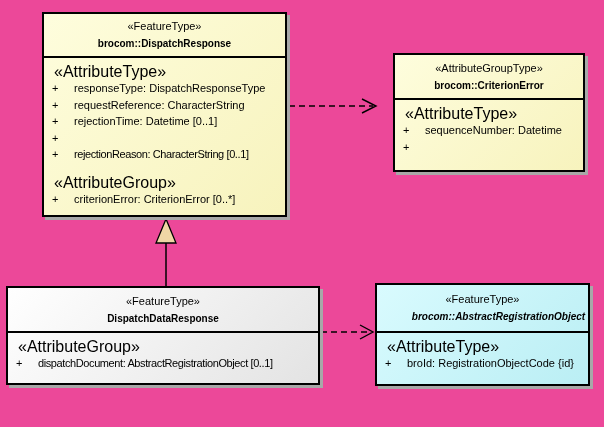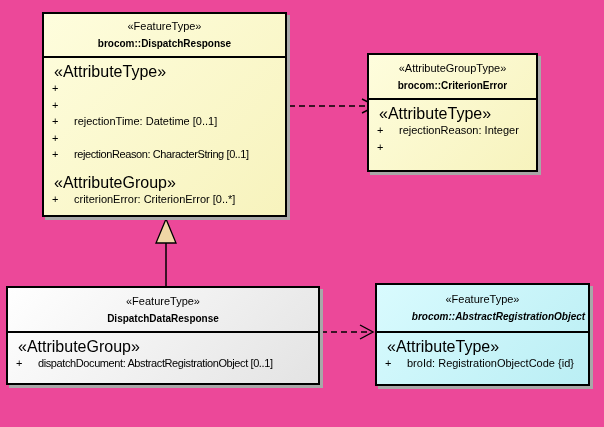--- a/index.html
+++ b/index.html
@@ -56,23 +56,25 @@
 
   <div class="cls fill-yellow" style="left:42px; top:12px; width:245px; height:205px;">
     <div class="hdr" style="height:44px;">
       <div class="stereo">«FeatureType»</div>
       <div class="cname">brocom::DispatchResponse</div>
     </div>
     <div class="body">
       <div class="sec-h">«AttributeType»</div>
       <div class="row">
         <span class="vis">+</span>
+        <span class="atext">responseType: DispatchResponseType</span>
       </div>
       <div class="row">
         <span class="vis">+</span>
+        <span class="atext">requestReference: CharacterString</span>
       </div>
       <div class="row">
         <span class="vis">+</span>
         <span class="atext">rejectionTime: Datetime [0..1]</span>
       </div>
       <div class="row">
         <span class="vis">+</span>
       </div>
       <div class="row">
         <span class="vis">+</span>
@@ -80,30 +82,30 @@
       </div>
       <div class="gap"></div>
       <div class="sec-h">«AttributeGroup»</div>
       <div class="row">
         <span class="vis">+</span>
         <span class="atext">criterionError: CriterionError [0..*]</span>
       </div>
     </div>
   </div>
 
-  <div class="cls fill-yellow" style="left:367px; top:53px; width:171px; height:119px;">
+  <div class="cls fill-yellow" style="left:393px; top:53px; width:192px; height:119px;">
     <div class="hdr" style="height:45px;">
       <div class="stereo">«AttributeGroupType»</div>
       <div class="cname">brocom::CriterionError</div>
     </div>
     <div class="body">
       <div class="sec-h">«AttributeType»</div>
       <div class="row">
         <span class="vis">+</span>
-        <span class="atext">rejectionReason: Integer</span>
+        <span class="atext">sequenceNumber: Datetime</span>
       </div>
       <div class="row">
         <span class="vis">+</span>
       </div>
     </div>
   </div>
 
   <div class="cls fill-gray" style="left:6px; top:286px; width:314px; height:99px;">
     <div class="hdr" style="height:45px;">
       <div class="stereo">«FeatureType»</div>

